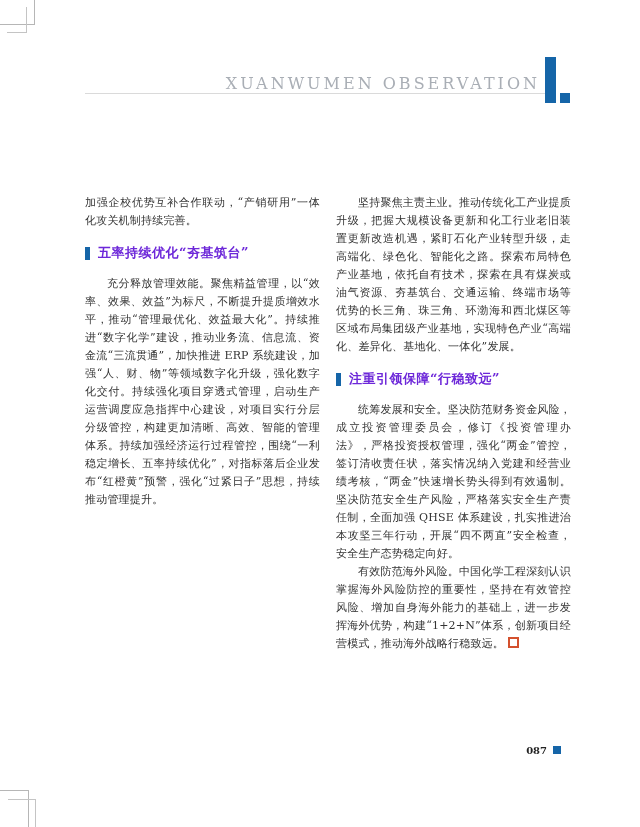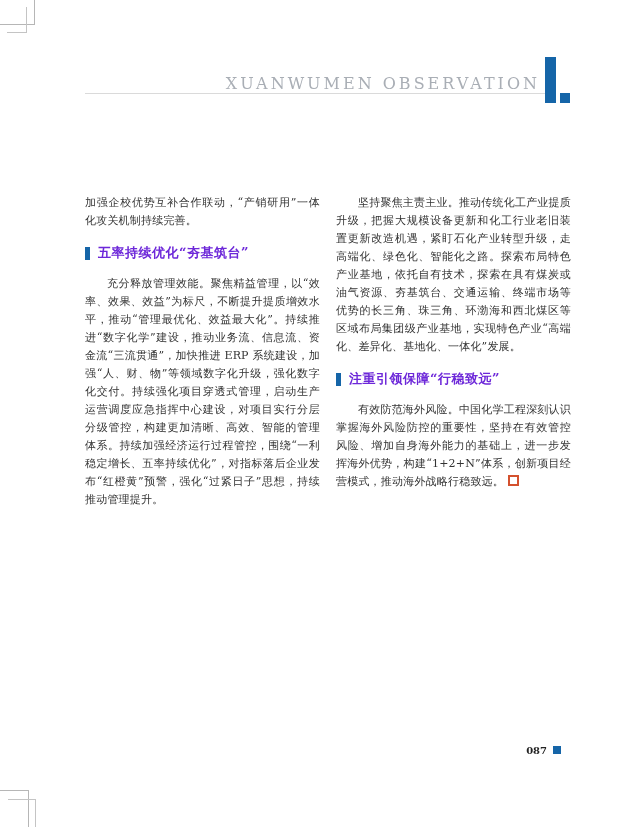--- a/index.html
+++ b/index.html
@@ -81,20 +81,21 @@
         <span>五率持续优化“夯基筑台”</span>
       </h2>
       <p>充分释放管理效能。聚焦精益管理，以“效率、效果、效益”为标尺，不断提升提质增效水平，推动“管理最优化、效益最大化”。持续推进“数字化学”建设，推动业务流、信息流、资金流“三流贯通”，加快推进 ERP 系统建设，加强“人、财、物”等领域数字化升级，强化数字化交付。持续强化项目穿透式管理，启动生产运营调度应急指挥中心建设，对项目实行分层分级管控，构建更加清晰、高效、智能的管理体系。持续加强经济运行过程管控，围绕“一利稳定增长、五率持续优化”，对指标落后企业发布“红橙黄”预警，强化“过紧日子”思想，持续推动管理提升。</p>
     </div>
     <div class="col">
       <p>坚持聚焦主责主业。推动传统化工产业提质升级，把握大规模设备更新和化工行业老旧装置更新改造机遇，紧盯石化产业转型升级，走高端化、绿色化、智能化之路。探索布局特色产业基地，依托自有技术，探索在具有煤炭或油气资源、夯基筑台、交通运输、终端市场等优势的长三角、珠三角、环渤海和西北煤区等区域布局集团级产业基地，实现特色产业“高端化、差异化、基地化、一体化”发展。</p>
       <h2 class="sec">
         <span class="hmark"></span>
         <span>注重引领保障“行稳致远”</span>
       </h2>
+      <p>统筹发展和安全。坚决防范财务资金风险，成立投资管理委员会，修订《投资管理办法》，严格投资授权管理，强化“两金”管控，签订清收责任状，落实情况纳入党建和经营业绩考核，“两金”快速增长势头得到有效遏制。坚决防范安全生产风险，严格落实安全生产责任制，全面加强 QHSE 体系建设，扎实推进治本攻坚三年行动，开展“四不两直”安全检查，安全生产态势稳定向好。</p>
       <p><span>有效防范海外风险。中国化学工程深刻认识掌握海外风险防控的重要性，坚持在有效管控风险、增加自身海外能力的基础上，进一步发挥海外优势，构建“1+2+N”体系，创新项目经营模式，推动海外战略行稳致远。</span><span class="endmark"></span></p>
     </div>
   </div>
 
   <div class="footer">
     <span>087</span><span class="footsq"></span>
   </div>
 
 </div>
 

